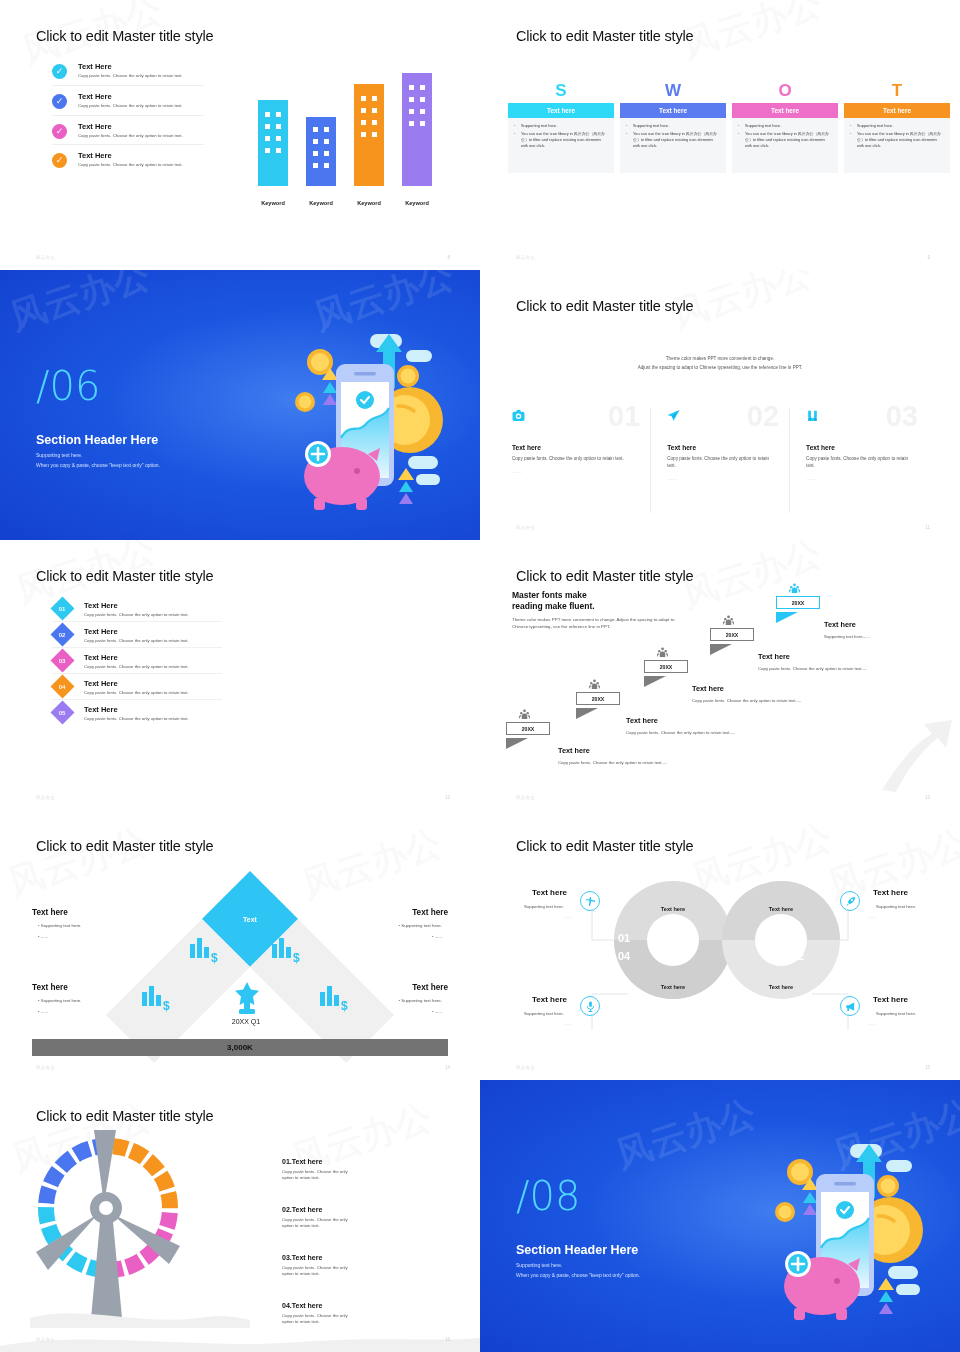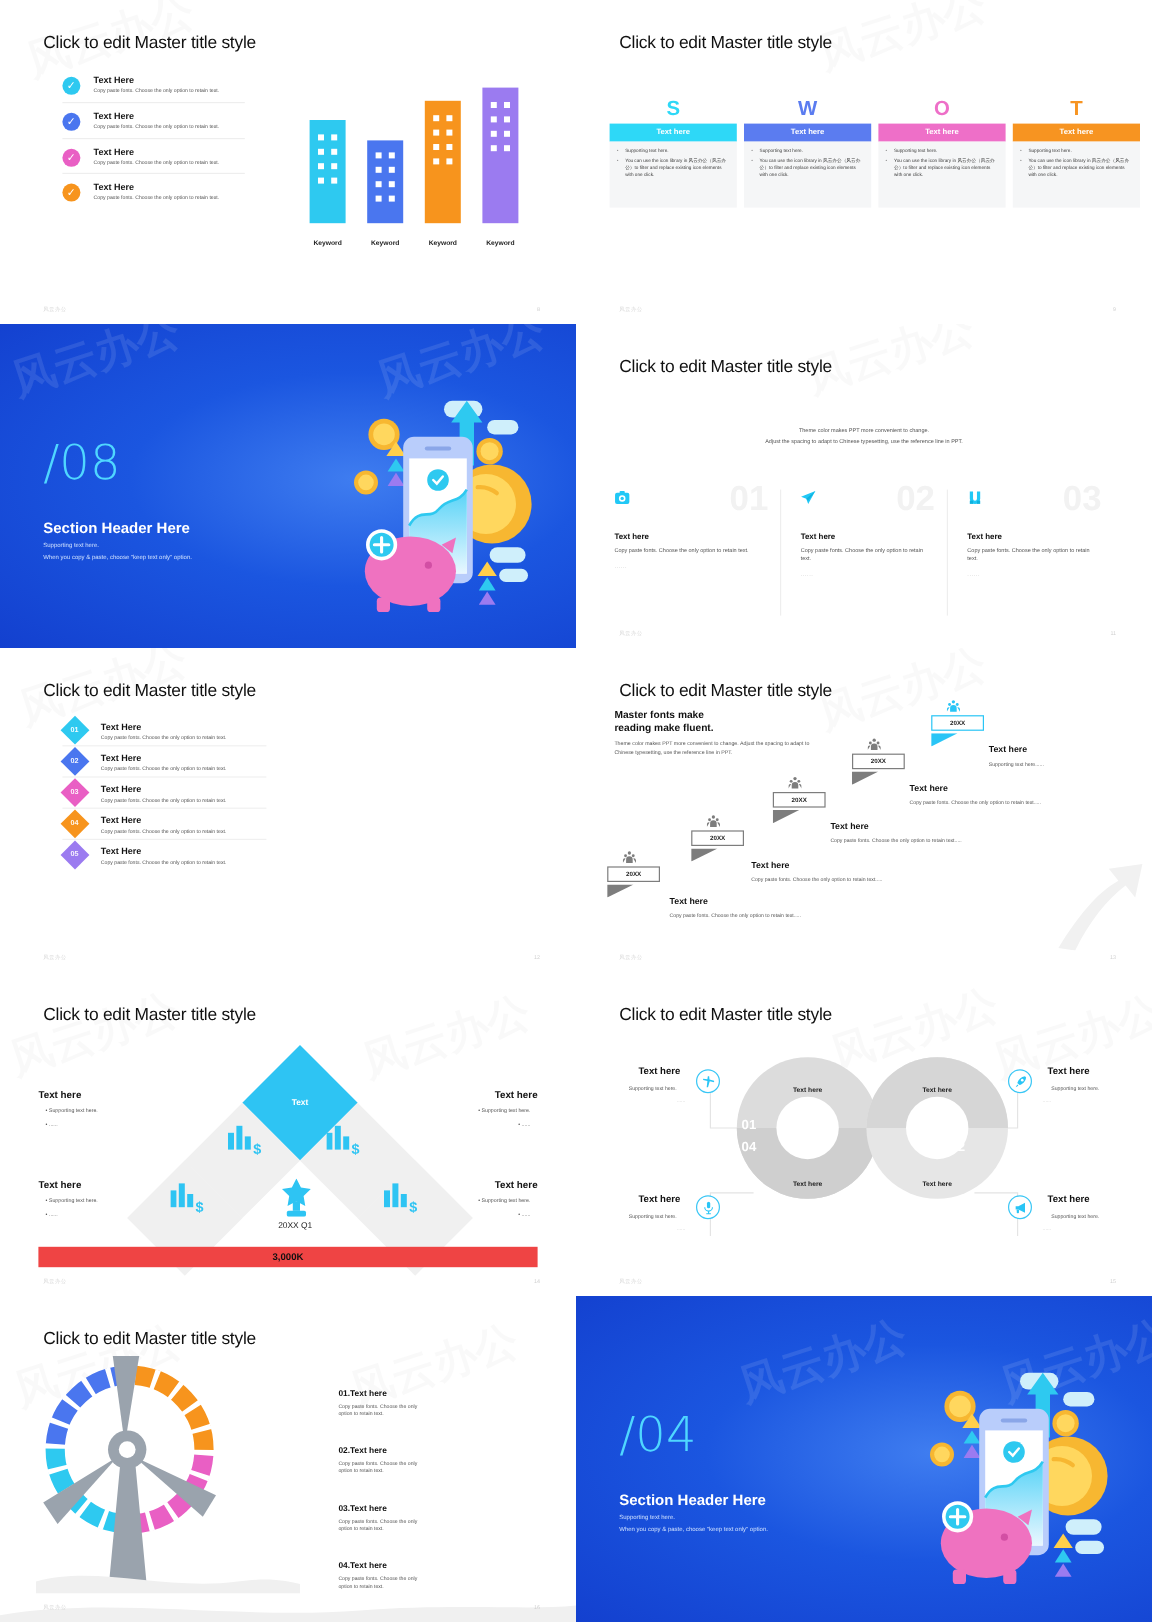--- a/index.html
+++ b/index.html
@@ -115,21 +115,21 @@
   .step-sub { font-size:4.3px; color:#555; margin-top:5px; }
 
   
   .dm { position:absolute; width:68px; height:68px; transform:rotate(45deg); background:#f0f0f0; }
   .dm.accent { background:#2ec4f3; }
   .dm-lbl { transform:rotate(-45deg); color:#fff; font-size:7px; font-weight:bold;
             width:68px; height:68px; display:flex; align-items:center; justify-content:center; }
   .side-h { position:absolute; font-size:8.2px; font-weight:bold; color:#111; }
   .side-li { position:absolute; font-size:4.4px; color:#555; }
   .q-lbl { position:absolute; font-size:7px; color:#222; }
-  .total-bar { position:absolute; left:32px; right:32px; bottom:24px; background:#ef4444; text-align:center; padding:4px 0; font-size:8px; font-weight:bold; color:#111; }
+  .total-bar { position:absolute; left:32px; right:32px; bottom:24px; background:#737373; text-align:center; padding:4px 0; font-size:8px; font-weight:bold; color:#111; }
 
   
   .donut { position:absolute; width:118px; height:118px; border-radius:50%; }
   .donut-hole { position:absolute; width:52px; height:52px; border-radius:50%; background:#fff; left:33px; top:33px; }
   .vn-h { position:absolute; font-size:8px; font-weight:bold; color:#111; }
   .vn-s { position:absolute; font-size:4.3px; color:#555; }
   .vn-dots { position:absolute; font-size:4.3px; color:#ccc; }
   .vn-icon { position:absolute; width:20px; height:20px; border-radius:50%; background:#fff; border:1.1px solid #39c6f5;
              display:flex; align-items:center; justify-content:center; }
   .vn-num { position:absolute; font-size:11px; font-weight:bold; color:#fff; }
@@ -283,21 +283,21 @@
       <div class="pagenum">9</div>
     </div>
   </div>
 
   <div class="row">
 
     <div class="slide sec">
       <div class="wm wm-b" style="left:8px;top:2px;">风云办公</div>
       <div class="wm wm-b" style="left:312px;top:2px;">风云办公</div>
 
-      <div class="sec-num">/08</div>
+      <div class="sec-num">/06</div>
       <div class="sec-h">Section Header Here</div>
       <div class="sec-s1">Supporting text here.</div>
       <div class="sec-s2">When you copy &amp; paste, choose "keep text only" option.</div>
 
       <div class="sec-art">
         <svg viewBox="0 0 200 190" width="200" height="190">
 
           <rect x="112" y="6" width="32" height="14" rx="7" fill="#cfeffb"></rect>
           <rect x="148" y="22" width="26" height="12" rx="6" fill="#cfeffb"></rect>
           <rect x="150" y="128" width="30" height="13" rx="6.5" fill="#cfeffb"></rect>
@@ -769,21 +769,21 @@
       </svg>
 
       <div class="footer-mark">风云办公</div>
       <div class="pagenum">16</div>
     </div>
 
     <div class="slide r5 sec">
       <div class="wm wm-b" style="left:134px;top:30px;">风云办公</div>
       <div class="wm wm-b" style="right:-16px;top:30px;">风云办公</div>
 
-      <div class="sec-num">/04</div>
+      <div class="sec-num">/08</div>
       <div class="sec-h">Section Header Here</div>
       <div class="sec-s1">Supporting text here.</div>
       <div class="sec-s2">When you copy &amp; paste, choose "keep text only" option.</div>
 
       <div class="sec-art">
         <svg viewBox="0 0 200 190" width="200" height="190">
           <rect x="112" y="6" width="32" height="14" rx="7" fill="#cfeffb"></rect>
           <rect x="148" y="22" width="26" height="12" rx="6" fill="#cfeffb"></rect>
           <rect x="150" y="128" width="30" height="13" rx="6.5" fill="#cfeffb"></rect>
           <rect x="158" y="146" width="24" height="11" rx="5.5" fill="#cfeffb"></rect>

